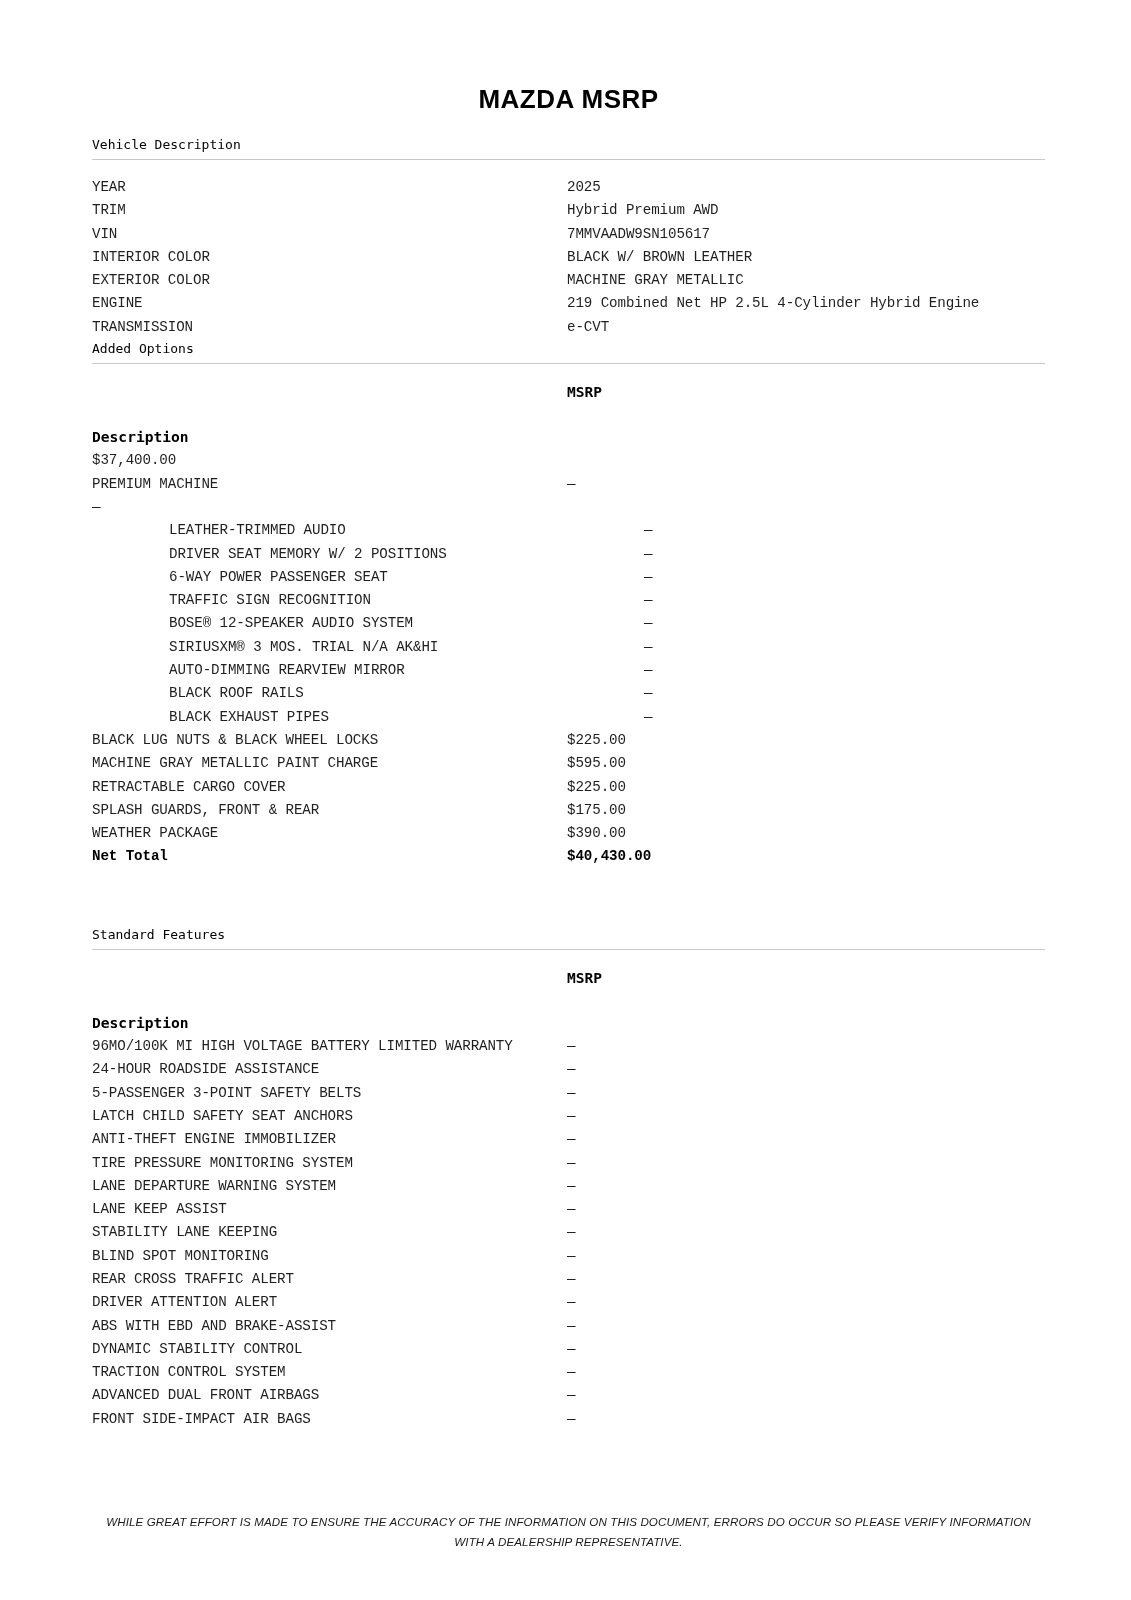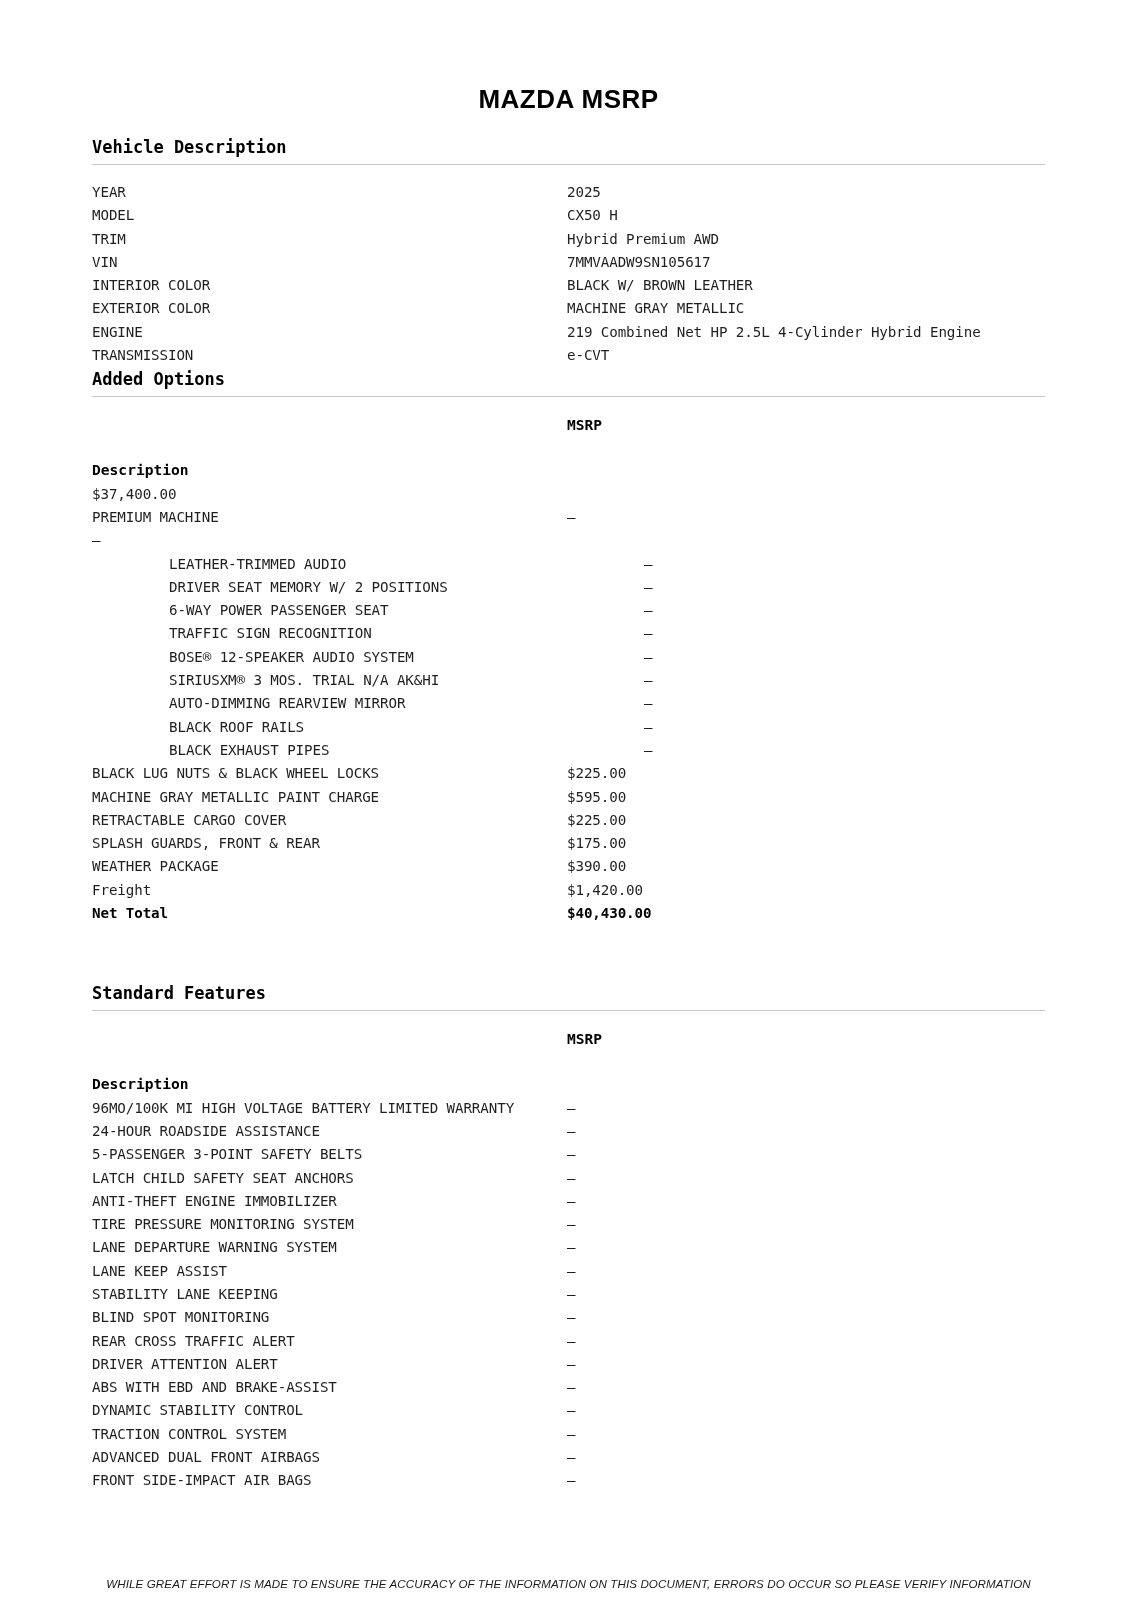--- a/index.html
+++ b/index.html
@@ -25,42 +25,43 @@
     text-align: center;
     font-family: "Liberation Sans", sans-serif;
     font-weight: bold;
     font-size: 26px;
     letter-spacing: 0.5px;
     margin: 14px 0 22px 0;
     color: #000;
   }
   .section-heading {
     font-family: "DejaVu Sans Mono", monospace;
-    font-weight: bold;
-    font-size: 17px;
+    font-weight: normal;
+    font-size: 13px;
     color: #000;
     letter-spacing: 0px;
     margin: 0 0 7px 0;
   }
   .rule {
     border: 0;
     border-top: 1px solid #c9c9c9;
     margin: 0 0 16px 0;
     width: 953px;
   }
   .rows {
     width: 953px;
   }
   .row {
     display: flex;
     align-items: baseline;
     line-height: 23.3px;
     font-size: 14.2px;
     letter-spacing: -0.1px;
     color: #1f1f1f;
+    font-family: Liberation Mono, monospace;
   }
   .row .label {
     width: 475px;
     flex: 0 0 475px;
     white-space: pre;
   }
   .row .value {
     flex: 1 1 auto;
     white-space: pre;
   }
@@ -106,24 +107,20 @@
 
   <div>
     <div class="section-heading">Vehicle Description</div>
     <hr class="rule">
     <div class="rows" id="vehicle-rows">
         <div class="row">
           <span class="label">YEAR</span>
           <span class="value">2025</span>
         </div>
         <div class="row">
-          <span class="label">MODEL</span>
-          <span class="value">CX50 H</span>
-        </div>
-        <div class="row">
           <span class="label">TRIM</span>
           <span class="value">Hybrid Premium AWD</span>
         </div>
         <div class="row">
           <span class="label">VIN</span>
           <span class="value">7MMVAADW9SN105617</span>
         </div>
         <div class="row">
           <span class="label">INTERIOR COLOR</span>
           <span class="value">BLACK W/ BROWN LEATHER</span>
@@ -210,24 +207,20 @@
           <span class="value">$225.00</span>
         </div>
         <div class="row">
           <span class="label">SPLASH GUARDS, FRONT &amp; REAR</span>
           <span class="value">$175.00</span>
         </div>
         <div class="row">
           <span class="label">WEATHER PACKAGE</span>
           <span class="value">$390.00</span>
         </div>
-        <div class="row">
-          <span class="label">Freight</span>
-          <span class="value">$1,420.00</span>
-        </div>
         <div class="row bold">
           <span class="label">Net Total</span>
           <span class="value">$40,430.00</span>
         </div>
       </div>
   </div>
 
   <div class="spacer-lg"></div>
 
   <div>

